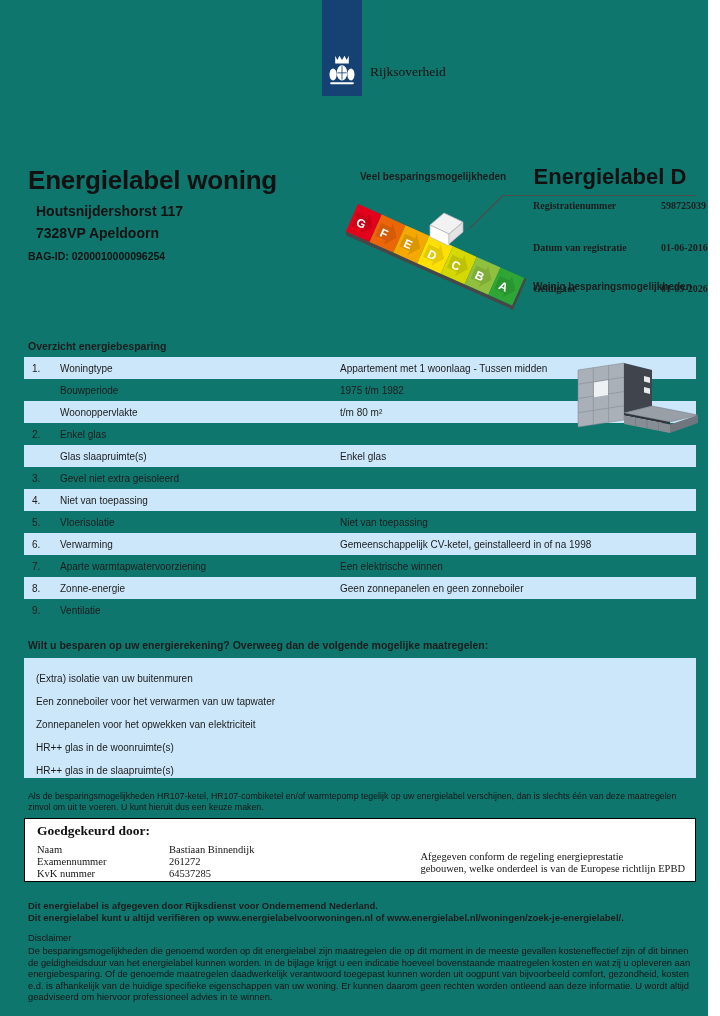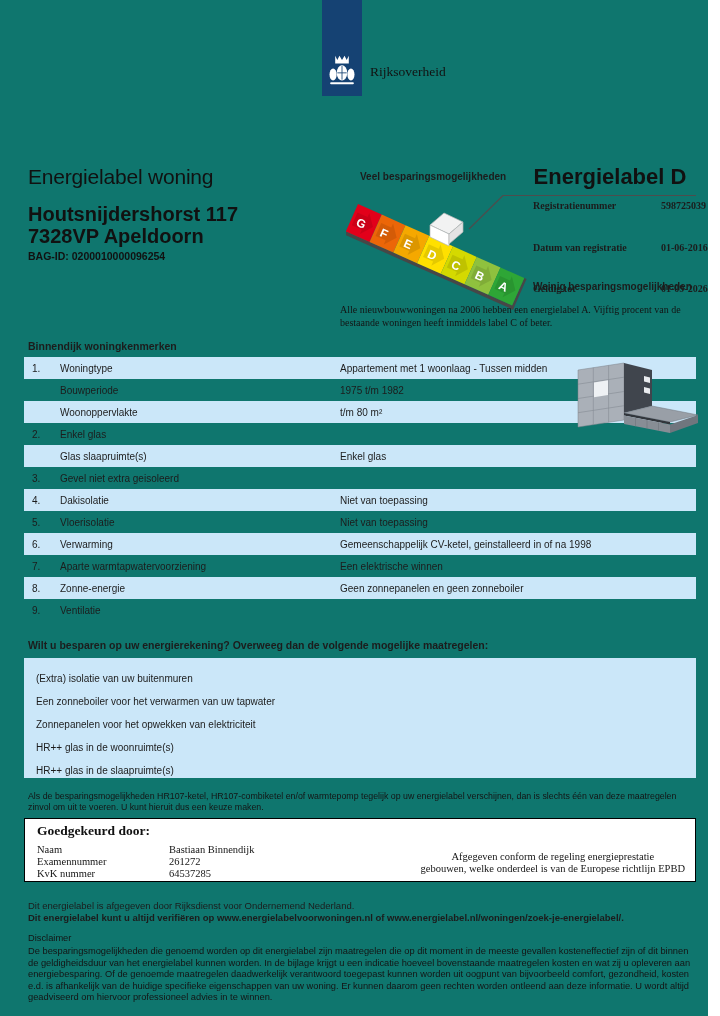--- a/index.html
+++ b/index.html
@@ -6,23 +6,23 @@
   .page{position:relative;width:708px;height:1016px;background:#0f766e;overflow:hidden;
         font-family:"Liberation Sans",sans-serif;color:#1c1c1c;}
 
   
   .logo-block{position:absolute;left:322px;top:0;width:40px;height:96px;background:#154273;}
   .logo-block svg{position:absolute;left:3px;top:52px;}
   .logo-wordmark{position:absolute;left:370px;top:64px;font-family:"Liberation Serif",serif;
                  font-size:13.5px;color:#121212;}
 
   
-  .page-title{position:absolute;left:28px;top:165px;margin:0;font-size:21px;font-weight:normal;
+  .page-title{position:absolute;left:28px;top:165px;margin:0;font-size:26px;font-weight:bold;
               letter-spacing:-0.2px;color:#111;}
-  .addr{position:absolute;left:28px;font-size:20px;font-weight:bold;color:#111;}
+  .addr{position:absolute;left:36px;font-size:14px;font-weight:bold;color:#111;}
   .addr1{top:203px;} .addr2{top:225px;}
   .bag-id{position:absolute;left:28px;top:250px;font-size:10.5px;font-weight:bold;color:#111;}
 
   
   .note-top{position:absolute;left:360px;top:171px;font-size:10px;font-weight:bold;}
   .note-bottom{position:absolute;left:533px;top:281px;font-size:10px;font-weight:bold;}
   .rating-title{position:absolute;left:514px;top:164px;width:192px;text-align:center;
                 font-size:22px;font-weight:bold;color:#111;}
   .reg-grid{position:absolute;left:533px;top:199px;display:grid;
             grid-template-columns:100px auto;column-gap:0;row-gap:0;
@@ -51,25 +51,25 @@
   .hr-note{position:absolute;left:28px;top:791px;width:666px;margin:0;font-size:8.8px;
            line-height:10.8px;color:#141414;}
 
   
   .approval-box{position:absolute;left:24px;top:818px;width:672px;height:64px;box-sizing:border-box;
                 border:1.5px solid #000;background:#fff;padding-left:23px;}
   .approval-heading{position:absolute;left:12px;top:4px;font-family:"Liberation Serif",serif;
                     font-size:13.5px;font-weight:bold;color:#111;}
   .approval-fields{position:absolute;left:12px;top:25px;display:grid;grid-template-columns:132px auto;
                    font-family:"Liberation Serif",serif;font-size:10.5px;line-height:12px;color:#141414;}
-  .conform{position:absolute;right:10px;bottom:6px;text-align:center;
+  .conform{position:absolute;right:10px;bottom:6px;text-align:left;
            font-family:"Liberation Serif",serif;font-size:10.5px;line-height:12px;color:#141414;}
 
   
-  .f-issued{position:absolute;left:28px;top:900px;margin:0;font-size:9.5px;font-weight:normal;}
+  .f-issued{position:absolute;left:28px;top:900px;margin:0;font-size:9.5px;font-weight:bold;}
   .f-verify{position:absolute;left:28px;top:912px;margin:0;font-size:9.5px;font-weight:bold;}
   .disclaimer-title{position:absolute;left:28px;top:933px;font-size:9.3px;color:#141414;}
   .disclaimer{position:absolute;left:28px;top:946px;width:664px;margin:0;font-size:9.3px;
               line-height:11.6px;color:#141414;}
 </style>
 </head>
 <body>
 
 <div class="page">
 
@@ -154,23 +154,22 @@
       </g>
     </g>
 
     <g stroke="#b5b5b5" stroke-width="0.7">
       <polygon points="84,35 98,23 117,32 103,44" fill="#f2f2f2"></polygon>
       <polygon points="84,35 103,44 103,56 84,47" fill="#ffffff"></polygon>
       <polygon points="103,44 117,32 117,42 103,54" fill="#e3e3e3"></polygon>
     </g>
   </svg>
 
-  <p class="intro">Alle nieuwbouwwoningen na 2006 hebben een energielabel A. Vijftig procent van de bestaande woningen heeft inmiddels label C of beter.</p>
-
-  <div class="kenmerken-heading">Binnendijk woningkenmerken</div>
+
+  <div class="kenmerken-heading">Overzicht energiebesparing</div>
   <div class="k-table">
     <div class="k-row alt">
       <span>1.</span>
       <span>Woningtype</span>
       <span>Appartement met 1 woonlaag - Tussen midden</span>
     </div>
     <div class="k-row">
       <span></span>
       <span>Bouwperiode</span>
       <span>1975 t/m 1982</span>
@@ -188,21 +187,20 @@
       <span></span>
       <span>Glas slaapruimte(s)</span>
       <span>Enkel glas</span>
     </div>
     <div class="k-row">
       <span>3.</span>
       <span>Gevel niet extra geisoleerd</span>
     </div>
     <div class="k-row alt">
       <span>4.</span>
-      <span>Dakisolatie</span>
       <span>Niet van toepassing</span>
     </div>
     <div class="k-row">
       <span>5.</span>
       <span>Vloerisolatie</span>
       <span>Niet van toepassing</span>
     </div>
     <div class="k-row alt">
       <span>6.</span>
       <span>Verwarming</span>

